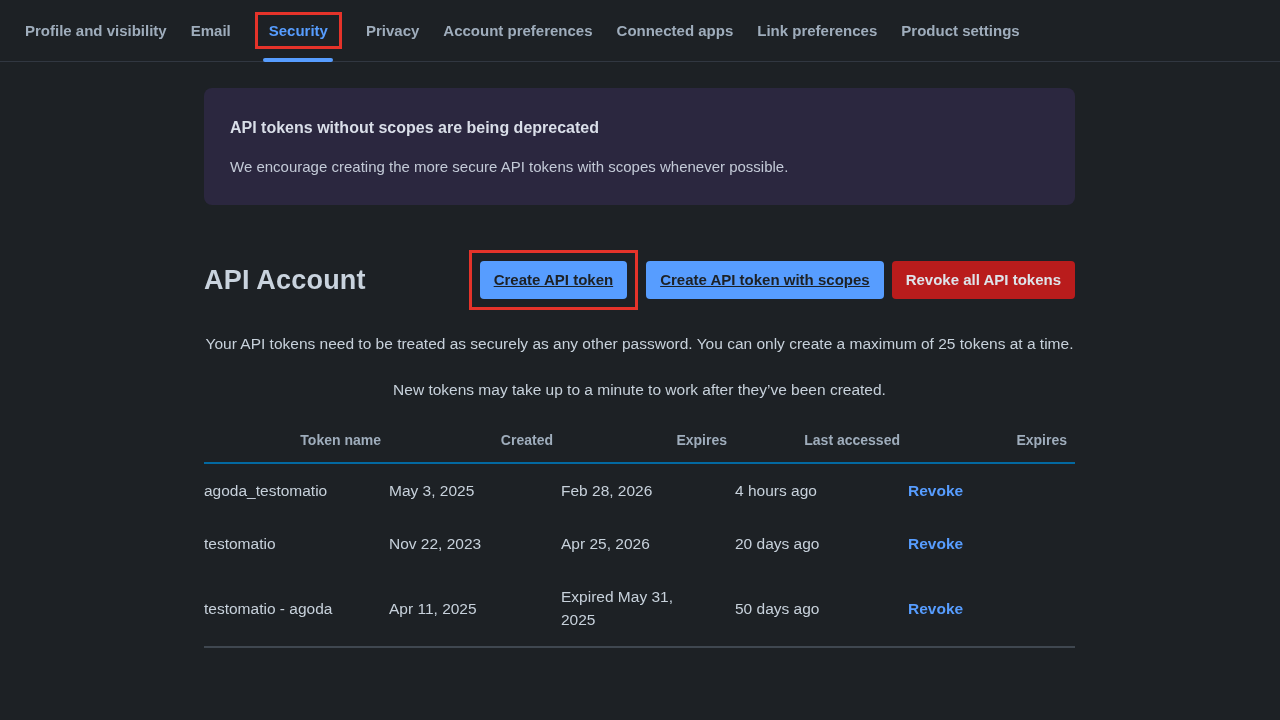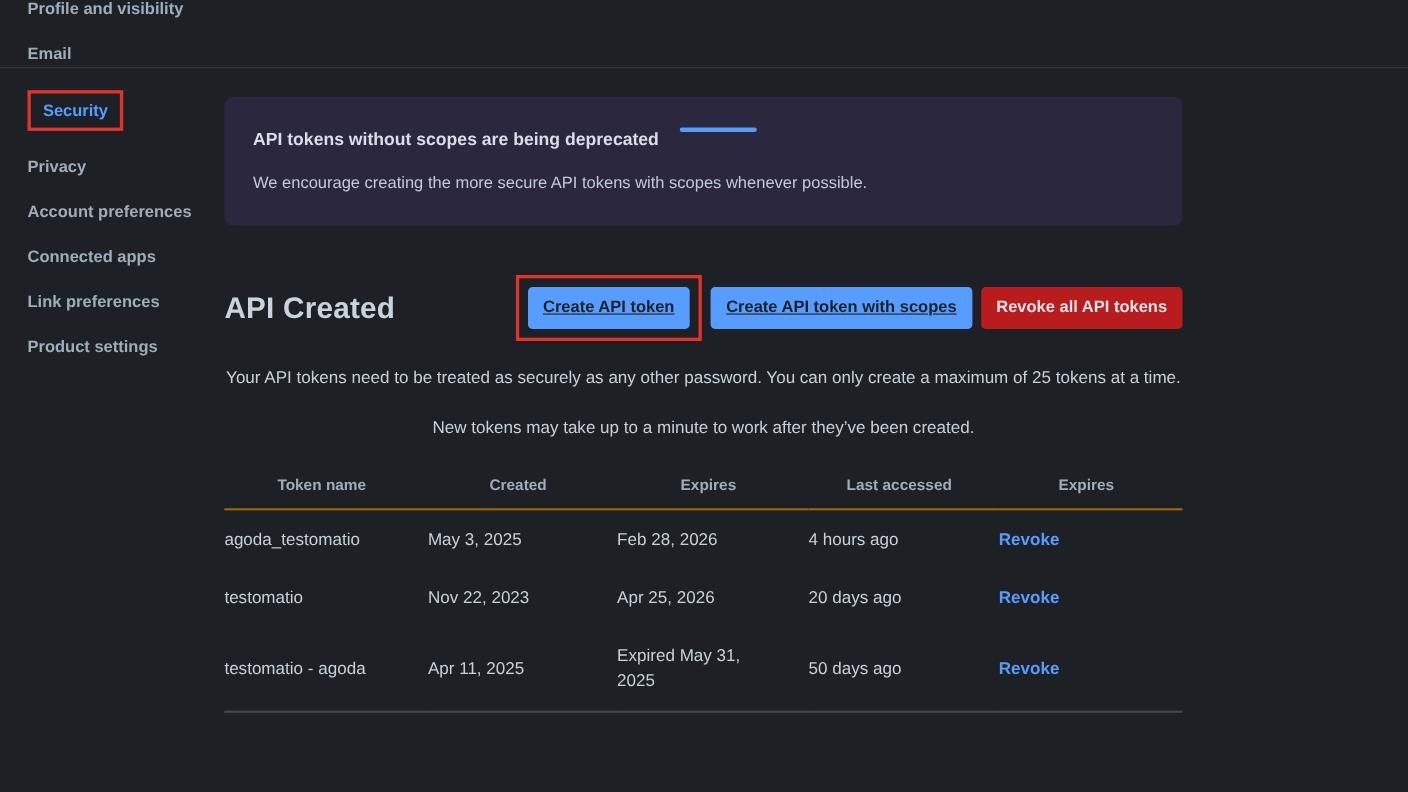--- a/index.html
+++ b/index.html
@@ -13,21 +13,20 @@
   }
 
   
   nav.tabs {
     display: flex;
     align-items: stretch;
     height: 62px;
     padding-left: 25px;
     border-bottom: 1px solid #313741;
     gap: 24px;
-    flex-direction: column;
   }
   .tab {
     display: flex;
     align-items: center;
     font-size: 15px;
     font-weight: 600;
     color: #9fadbc;
     cursor: pointer;
     position: relative;
     white-space: nowrap;
@@ -122,26 +121,26 @@
   }
   .content p.body-text + p.body-text { }
 
   
   table.tokens {
     margin-top: 30px;
     width: 100%;
     border-collapse: collapse;
   }
   table.tokens th {
-    text-align: center;
+    text-align: right;
     font-size: 14px;
     font-weight: 700;
     color: #9fadbc;
     padding: 0 8px 14px 0;
-    border-bottom: 2px solid #a16207;
+    border-bottom: 2px solid #0369a1;
   }
   table.tokens td {
     padding: 15px 8px 15px 0;
     font-size: 15.5px;
     line-height: 23px;
     color: #c7d1db;
     vertical-align: middle;
   }
   table.tokens tr:last-child td { border-bottom: 2px solid #3f4750; }
   .cell-clamp { max-width: 130px; }
@@ -186,21 +185,21 @@
 </nav>
 
 <main class="content">
 
   <section class="banner">
     <h3>API tokens without scopes are being deprecated</h3>
     <p>We encourage creating the more secure API tokens with scopes whenever possible.</p>
   </section>
 
   <div class="header-row">
-    <h1 class="page-title">API Created</h1>
+    <h1 class="page-title">API Account</h1>
     <div class="actions">
       <span class="annotation-box">
         <button class="btn primary">Create API token</button>
       </span>
       <button class="btn primary">Create API token with scopes</button>
       <button class="btn neutral">Revoke all API tokens</button>
     </div>
   </div>
 
   <p class="body-text">Your API tokens need to be treated as securely as any other password. You can only create a maximum of 25 tokens at a time.</p>

